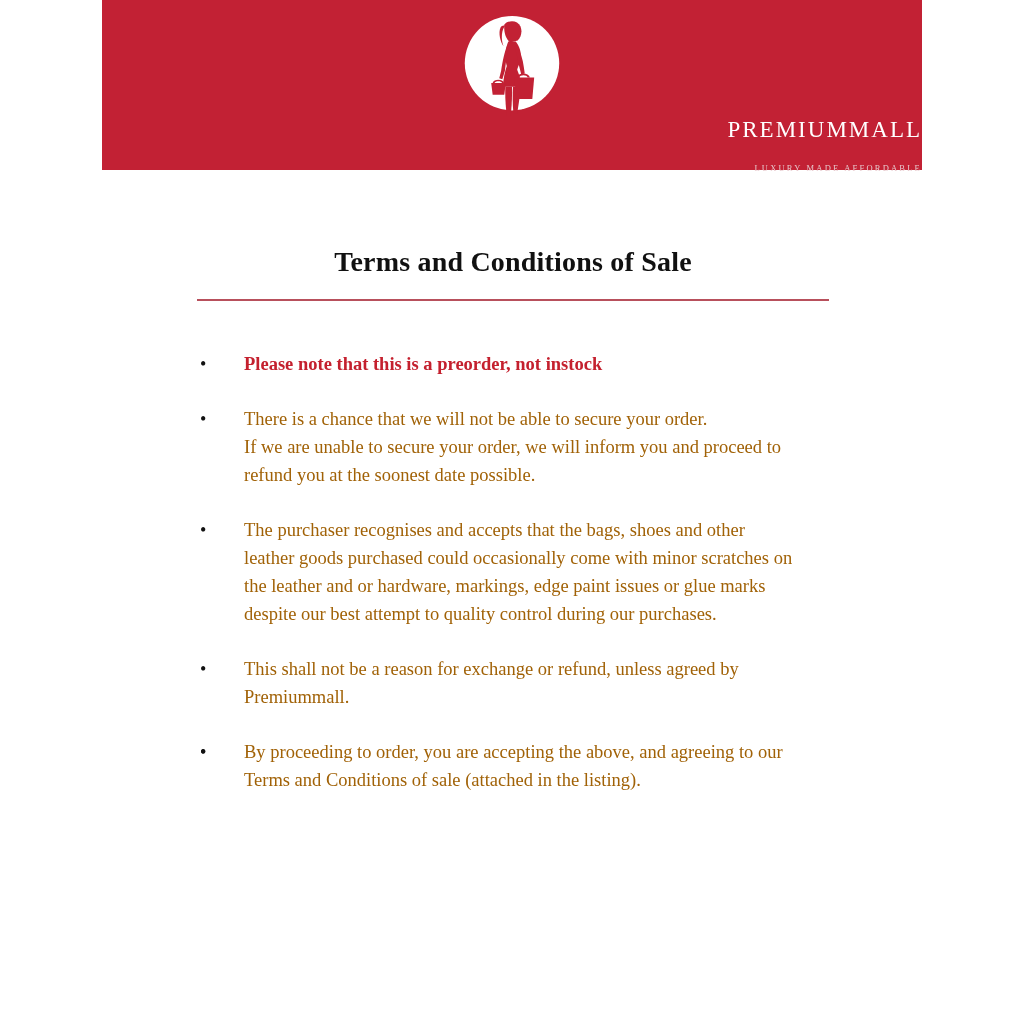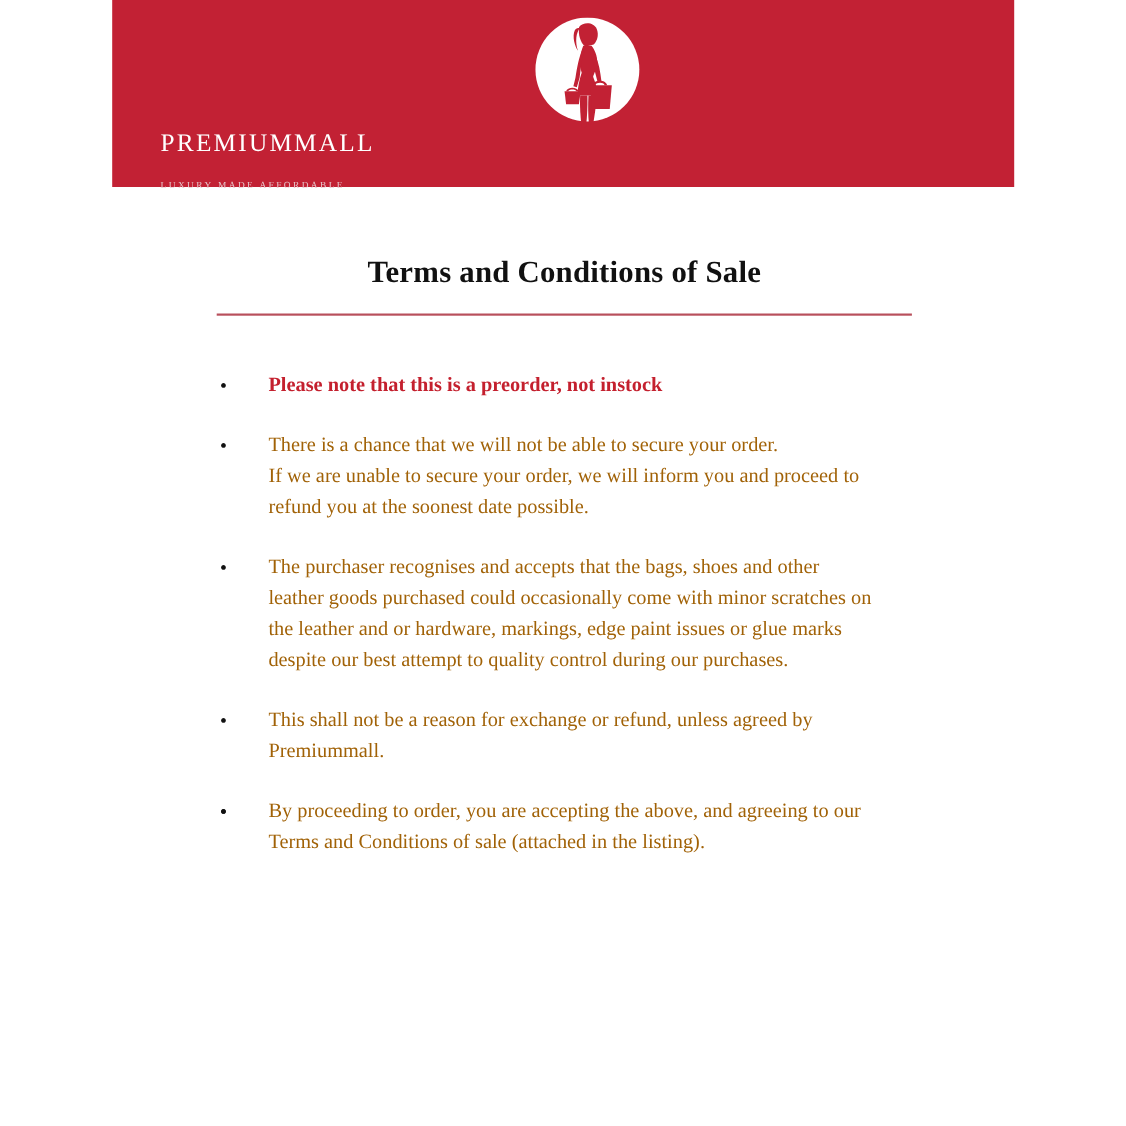--- a/index.html
+++ b/index.html
@@ -5,22 +5,21 @@
   * { margin: 0; padding: 0; box-sizing: border-box; }
   html, body { width: 1024px; height: 1024px; background: #ffffff; overflow: hidden; }
   body { font-family: "Liberation Serif", serif; color: #1c1c1c; position: relative; }
 
   
   .header-band {
     position: absolute;
     left: 102px; top: 0;
     width: 820px; height: 170px;
     background: var(--brand-red, #c22134);
-    text-align: left;
-    padding-left: 44px;
+    text-align: right;
   }
   .logo-circle-wrap {
     margin: 16px auto 0;
     width: 104px; height: 102px;
     position: relative;
   }
   .logo-circle-wrap svg { display: block; }
   .brand-name {
     margin-top: 0px;
     color: #ffffff;
@@ -33,21 +32,21 @@
     margin-top: 21px;
     color: #e6c6cb;
     font-size: 8.5px;
     letter-spacing: 2.2px;
     font-weight: 400;
   }
 
   
   .doc {
     position: absolute;
-    left: 197px; top: 156px;
+    left: 197px; top: 170px;
     width: 632px;
   }
   .doc-title {
     margin-top: 76px;
     text-align: center;
     font-weight: 700;
     font-size: 28px;
     color: #111111;
     letter-spacing: 0.2px;
   }

